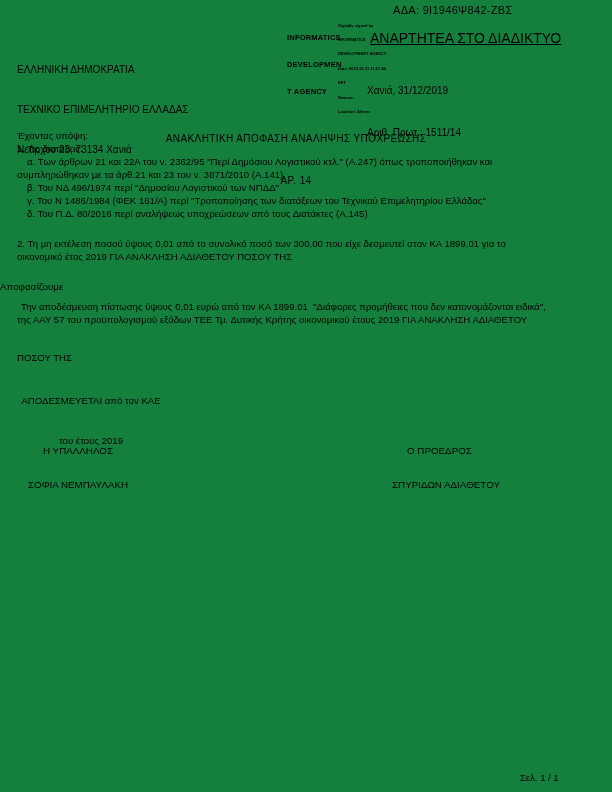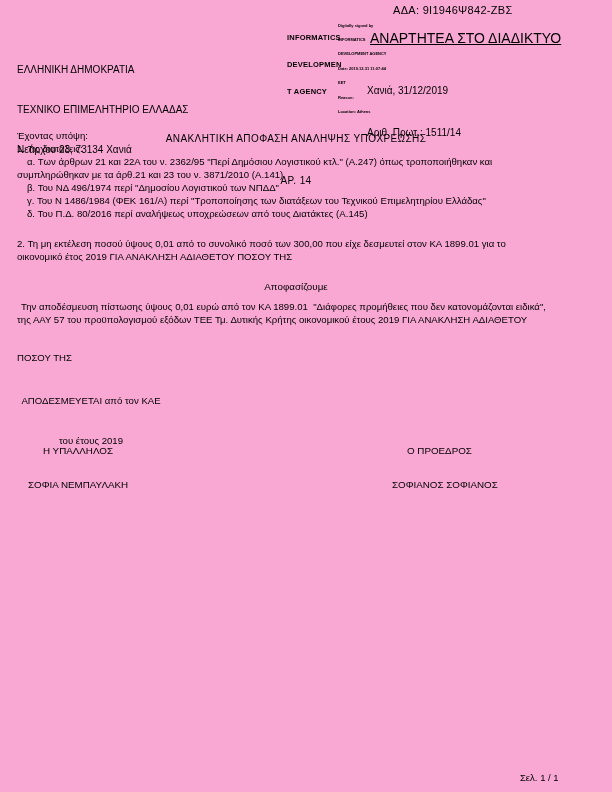--- a/index.html
+++ b/index.html
@@ -1,30 +1,30 @@
 <!DOCTYPE html>
 <html><head>
 <meta charset="utf-8">
 <style>
   html,body{margin:0;padding:0;background:#888;}
   .page{
-    position:relative;width:612px;height:792px;background:#f9a8d4;
+    position:relative;width:612px;height:792px;background:#15803d;
     font-family:"Liberation Sans", sans-serif;color:#000;overflow:hidden;
     margin:0 auto;
   }
   .abs{position:absolute;white-space:pre;}
   .ada{left:393px;top:4px;font-size:11px;letter-spacing:0.3px;}
   .stamp-agency{left:287px;top:15px;font-size:7.5px;font-weight:bold;line-height:9px;letter-spacing:0.2px;}
   .stamp-sig{left:338px;top:14px;font-size:4px;font-weight:bold;line-height:4.8px;z-index:1;}
   .notice{left:370px;top:30px;font-size:14px;text-decoration:underline;z-index:2;}
   .org{left:17px;top:36px;font-size:10px;line-height:13.4px;}
   .meta{left:367px;top:56px;font-size:10px;line-height:14px;}
   .title-block{left:0px;top:104px;width:592px;text-align:center;font-size:10px;line-height:14px;letter-spacing:0.4px;white-space:pre;}
   .body-line{font-size:9.6px;}
-  .center-wide{left:0px;top:281px;width:592px;text-align:center;font-size:9.8px;white-space:pre;}
+  .center-wide{left:0px;top:281px;width:592px;font-size:9.8px;white-space:pre;}
   .release{left:6px;top:368px;width:170px;text-align:center;font-size:9.6px;line-height:13.2px;white-space:pre;}
   .sig{font-size:9.8px;}
   .footer{left:520px;top:772px;font-size:9.5px;}
 </style>
 </head>
 <body>
 
 <div class="page">
 
   <div class="abs ada">ΑΔΑ: 9Ι1946Ψ842-ΖΒΣ</div>
@@ -81,17 +81,17 @@
   <div class="abs body-line" style="left:17px;top:327px;margin-top:25px;">ΠΟΣΟΥ ΤΗΣ</div>
 
   <div class="abs release">
     <div>ΑΠΟΔΕΣΜΕΥΕΤΑΙ από τον ΚΑΕ</div>
     <div>του έτους 2019</div>
   </div>
 
   <div class="abs sig" style="left:43px;top:445px;">Η ΥΠΑΛΛΗΛΟΣ</div>
   <div class="abs sig" style="left:407px;top:445px;">Ο ΠΡΟΕΔΡΟΣ</div>
   <div class="abs sig" style="left:28px;top:479px;">ΣΟΦΙΑ ΝΕΜΠΑΥΛΑΚΗ</div>
-  <div class="abs sig" style="left:392px;top:479px;">ΣΟΦΙΑΝΟΣ ΣΟΦΙΑΝΟΣ</div>
+  <div class="abs sig" style="left:392px;top:479px;">ΣΠΥΡΙΔΩΝ ΑΔΙΑΘΕΤΟΥ</div>
 
   <div class="abs footer">Σελ. 1 / 1</div>
 
 </div>
 
 </body></html>

